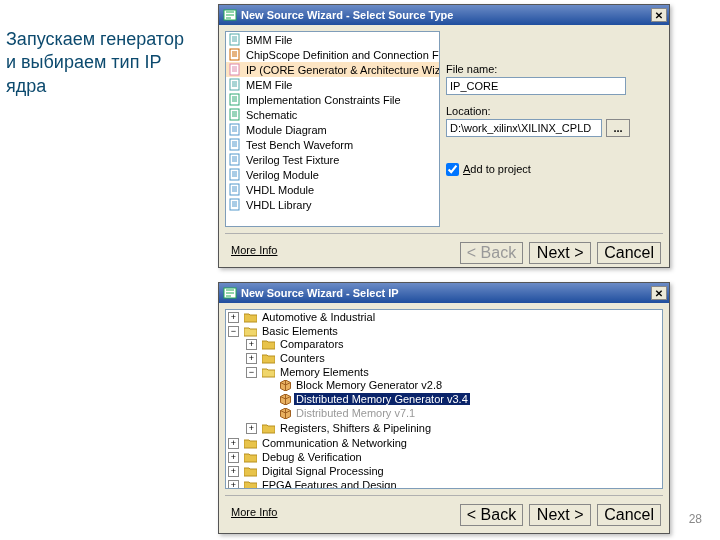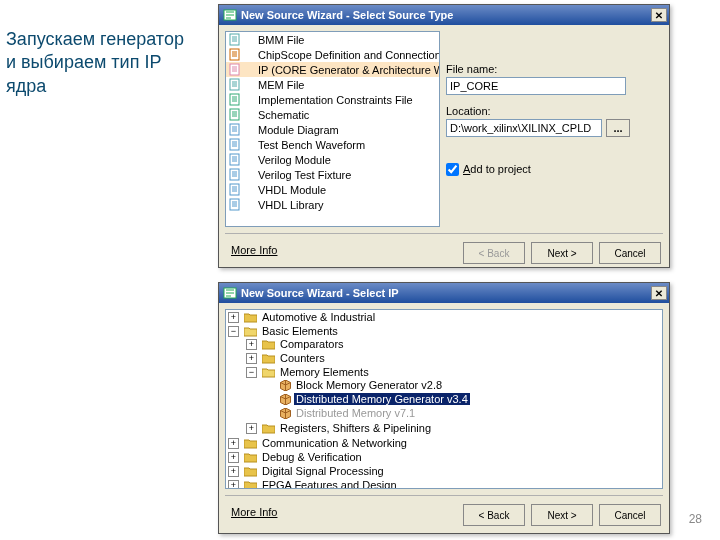--- a/index.html
+++ b/index.html
@@ -62,21 +62,21 @@
   .listbox {
     width: 215px; height: 196px;
     background: #fff;
     border: 1px solid #7f9db9;
     overflow: hidden;
   }
   .list-item {
     display: flex; align-items: center;
     padding: 1px 3px;
     font-size: 11px;
-    gap: 16px;
+    gap: 4px;
     white-space: nowrap;
   }
   .list-item.selected { background: #fde5c3; }
   .file-ico { width: 13px; height: 13px; flex-shrink:0; }
   .right-col { flex:1; padding-top: 28px; font-size: 11px; }
   .lbl { margin: 4px 0 2px; }
   .text-input {
     width: 180px; height: 18px;
     border: 1px solid #7f9db9;
     padding: 1px 3px;
@@ -98,21 +98,21 @@
   .bottom-row {
     display:flex; 
     padding: 8px;
     gap: 6px;
   }
   .bottom-row .spacer { flex:1; }
   .btn {
     min-width: 62px; height: 22px;
     border: 1px solid #888;
     background: #ece9d8;
-    font-size: 10px;
+    font-size: 16px;
     cursor: pointer;
     padding: 0 6px;
     display:flex; align-items:center; justify-content:center;
   }
   .btn.disabled { color: #999; cursor: default; }
   .more-info { font-size: 11px; text-decoration: underline; padding: 2px 4px; cursor:pointer; }
   
   .treebox {
     width: 438px; height: 180px;
     background: #fff;
@@ -215,28 +215,28 @@
             <rect x="1" y="1" width="9" height="11" fill="#fff" stroke="#59c"></rect>
             <path d="M3 4h5M3 6h5M3 8h5" stroke="#59c"></path>
           </svg>
           <span>Test Bench Waveform</span>
         </div>
         <div class="list-item">
           <svg class="file-ico" viewBox="0 0 13 13">
             <rect x="1" y="1" width="9" height="11" fill="#fff" stroke="#59c"></rect>
             <path d="M3 4h5M3 6h5M3 8h5" stroke="#59c"></path>
           </svg>
+          <span>Verilog Test Fixture</span>
+        </div>
+        <div class="list-item">
+          <svg class="file-ico" viewBox="0 0 13 13">
+            <rect x="1" y="1" width="9" height="11" fill="#fff" stroke="#59c"></rect>
+            <path d="M3 4h5M3 6h5M3 8h5" stroke="#59c"></path>
+          </svg>
           <span>Verilog Module</span>
-        </div>
-        <div class="list-item">
-          <svg class="file-ico" viewBox="0 0 13 13">
-            <rect x="1" y="1" width="9" height="11" fill="#fff" stroke="#59c"></rect>
-            <path d="M3 4h5M3 6h5M3 8h5" stroke="#59c"></path>
-          </svg>
-          <span>Verilog Test Fixture</span>
         </div>
         <div class="list-item">
           <svg class="file-ico" viewBox="0 0 13 13">
             <rect x="1" y="1" width="9" height="11" fill="#fff" stroke="#59c"></rect>
             <path d="M3 4h5M3 6h5M3 8h5" stroke="#59c"></path>
           </svg>
           <span>VHDL Module</span>
         </div>
         <div class="list-item">
           <svg class="file-ico" viewBox="0 0 13 13">

